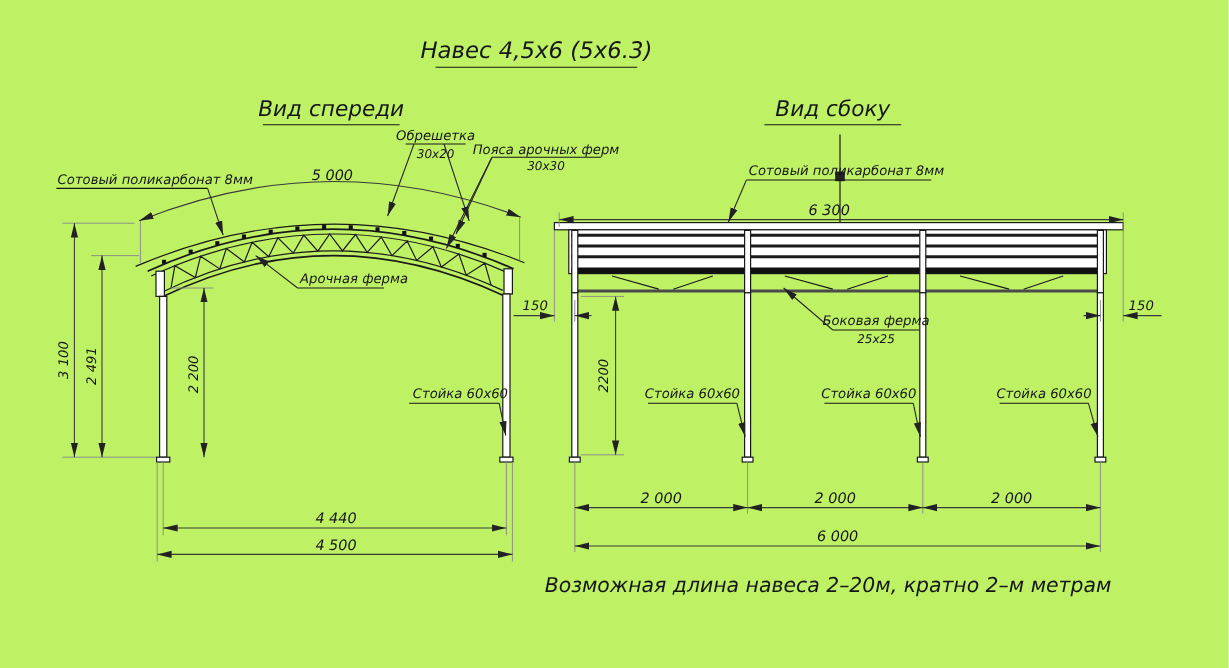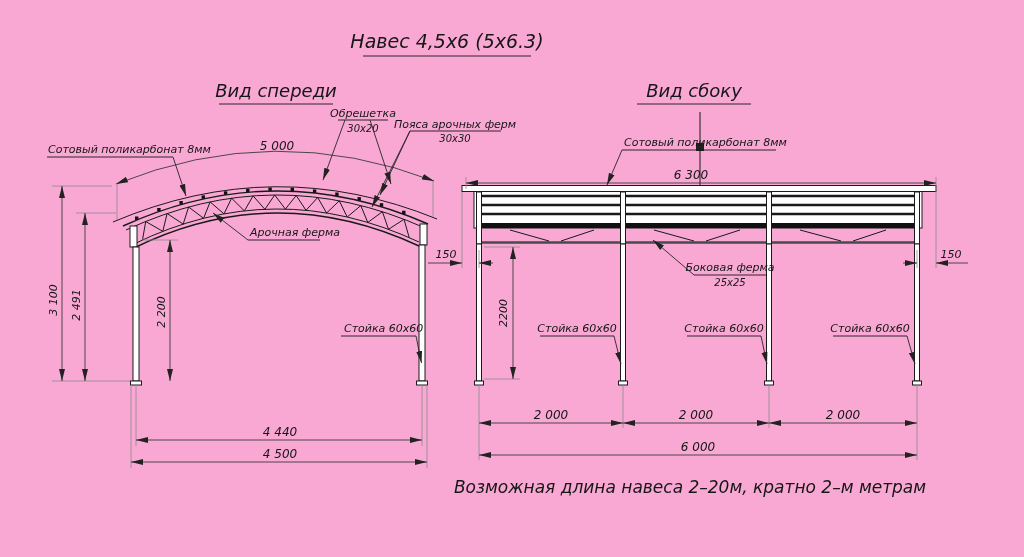--- a/index.html
+++ b/index.html
@@ -1,16 +1,16 @@
 <!DOCTYPE html>
 <html><head>
 <meta charset="utf-8">
 <style>
   html,body{margin:0;padding:0;background:#fff;}
-  .stage{position:relative;width:1024px;height:557px;background:#f9a8d4;overflow:hidden;}
+  .stage{position:relative;width:1024px;height:557px;background:#bef264;overflow:hidden;}
   svg{display:block;}
   text{font-family:"DejaVu Sans","Liberation Sans",sans-serif;font-style:italic;fill:#161616;}
   .t19{font-size:19px;} .t18{font-size:18px;} .t17{font-size:17px;}
   .t12{font-size:12px;} .t11{font-size:11px;} .t10{font-size:10px;}
   .l{stroke:#1a1a1a;stroke-width:1;fill:none;}
   .l14{stroke:#1a1a1a;stroke-width:1.4;fill:none;}
   .thk{stroke:#111;stroke-width:5;fill:none;}
   .bar{stroke:#1a1a1a;stroke-width:2.6;fill:none;}
   .grychord{stroke:#4a4a4a;stroke-width:2.5;fill:none;}
   .ext{stroke:#8a8a8a;stroke-width:0.8;fill:none;}

